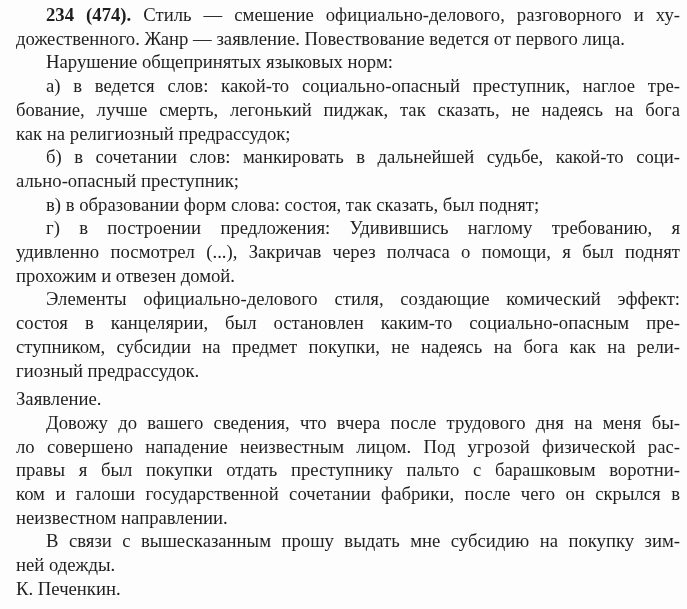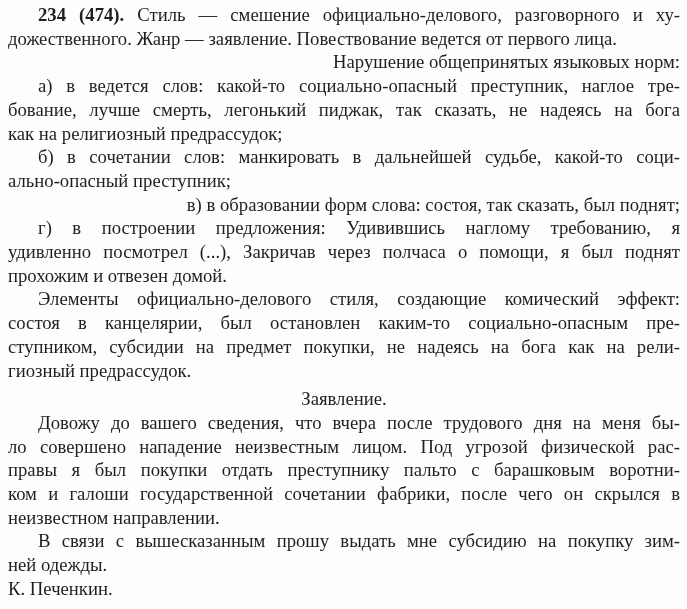--- a/index.html
+++ b/index.html
@@ -7,37 +7,37 @@
     padding: 0;
     width: 687px;
     height: 609px;
     overflow: hidden;
     background: #fdfdfd;
   }
   .page {
     box-sizing: border-box;
     width: 687px;
     height: 609px;
-    padding: 3px 7px 0 8px;
+    padding: 3px 7px 0 16px;
     font-family: "Liberation Serif", "DejaVu Serif", serif;
     font-size: 18.7px;
     line-height: 23.7px;
     color: #1f1f1f;
   }
   .para { margin: 0; }
   .para.gap-top { margin-top: 5px; }
   .line {
     white-space: nowrap;
     overflow: hidden;
   }
   .line.justify { text-align: justify; text-align-last: justify; }
   .line.left   { text-align: left; }
-  .line.center { text-align: center; }
+  .line.center { }
   .line.right  { text-align: left; }
-  .line.first-indent { padding-left: 30px; text-align: right; }
+  .line.first-indent { padding-left: 30px; }
   b { font-weight: bold; }
 </style>
 </head>
 <body>
 
 <div class="page">
     <div class="para">
       <div class="line justify first-indent"><b>234 (474).</b> <span>Стиль — смешение официально-делового, разговорного и ху-</span></div>
       <div class="line left">дожественного. Жанр — заявление. Повествование ведется от первого лица.</div>
     </div>

